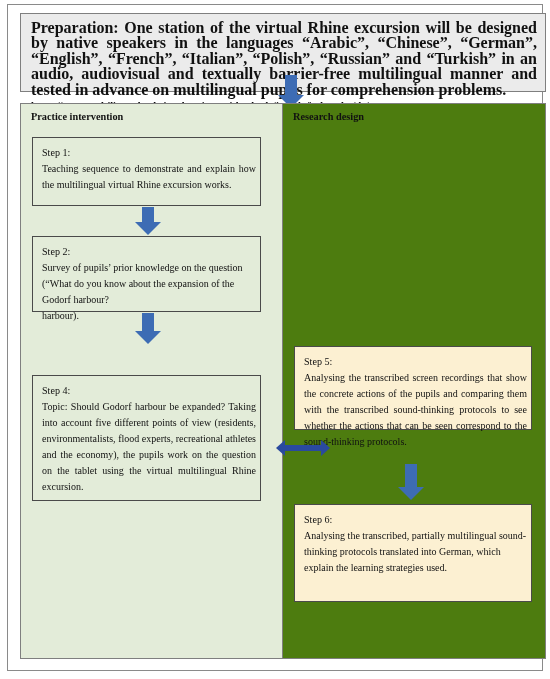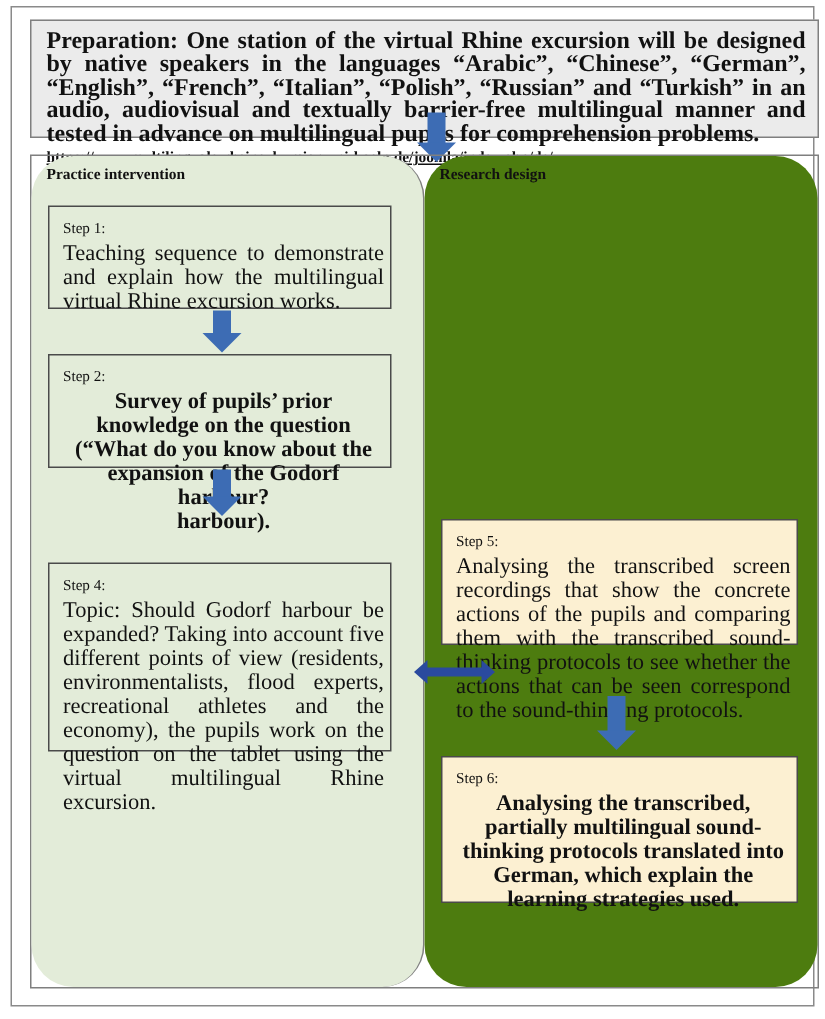--- a/index.html
+++ b/index.html
@@ -64,21 +64,20 @@
     width: 526px;
     height: 556px;
     box-sizing: border-box;
     border: 1px solid #7f7f7f;
     display: flex;
   }
   .column {
     position: relative;
     box-sizing: border-box;
     height: 100%;
-    border-radius: 28px;
   }
   #practice-column {
     width: 262px;
     background: #e3ecd9;
     border-right: 1px solid #7f7f7f;
   }
   #research-column {
     width: 262px;
     background: #4d7c0f;
   }
@@ -99,26 +98,26 @@
   }
   #practice-column .step-box { background: #e3ecd9; }
   #research-column .step-box { background: #fcf0d2; }
 
   .step-label {
     font-size: 10.1px;
     line-height: 16px;
     margin: 0;
   }
   .step-body {
-    font-size: 15px;
+    font-size: 10px;
     line-height: 16px;
     margin: 0;
     text-align: justify;
   }
-  .step-body.left-aligned { text-align: center; font-weight: bold; }
+  .step-body.left-aligned { text-align: left; }
 
   #step1-box { left: 11px; top: 33px;  width: 229px; height: 69px; }
   #step2-box { left: 11px; top: 132px; width: 229px; height: 76px; }
   #step4-box { left: 11px; top: 242px; width: 229px; height: 126px; margin-top: 29px; }
 
   #step5-box { left: 11px; top: 242px; width: 238px; height: 84px; }
   #step6-box { left: 11px; top: 400px; width: 238px; height: 98px; }
   .arrow-shaft {
     position: absolute;
     background: #3d6cb4;

